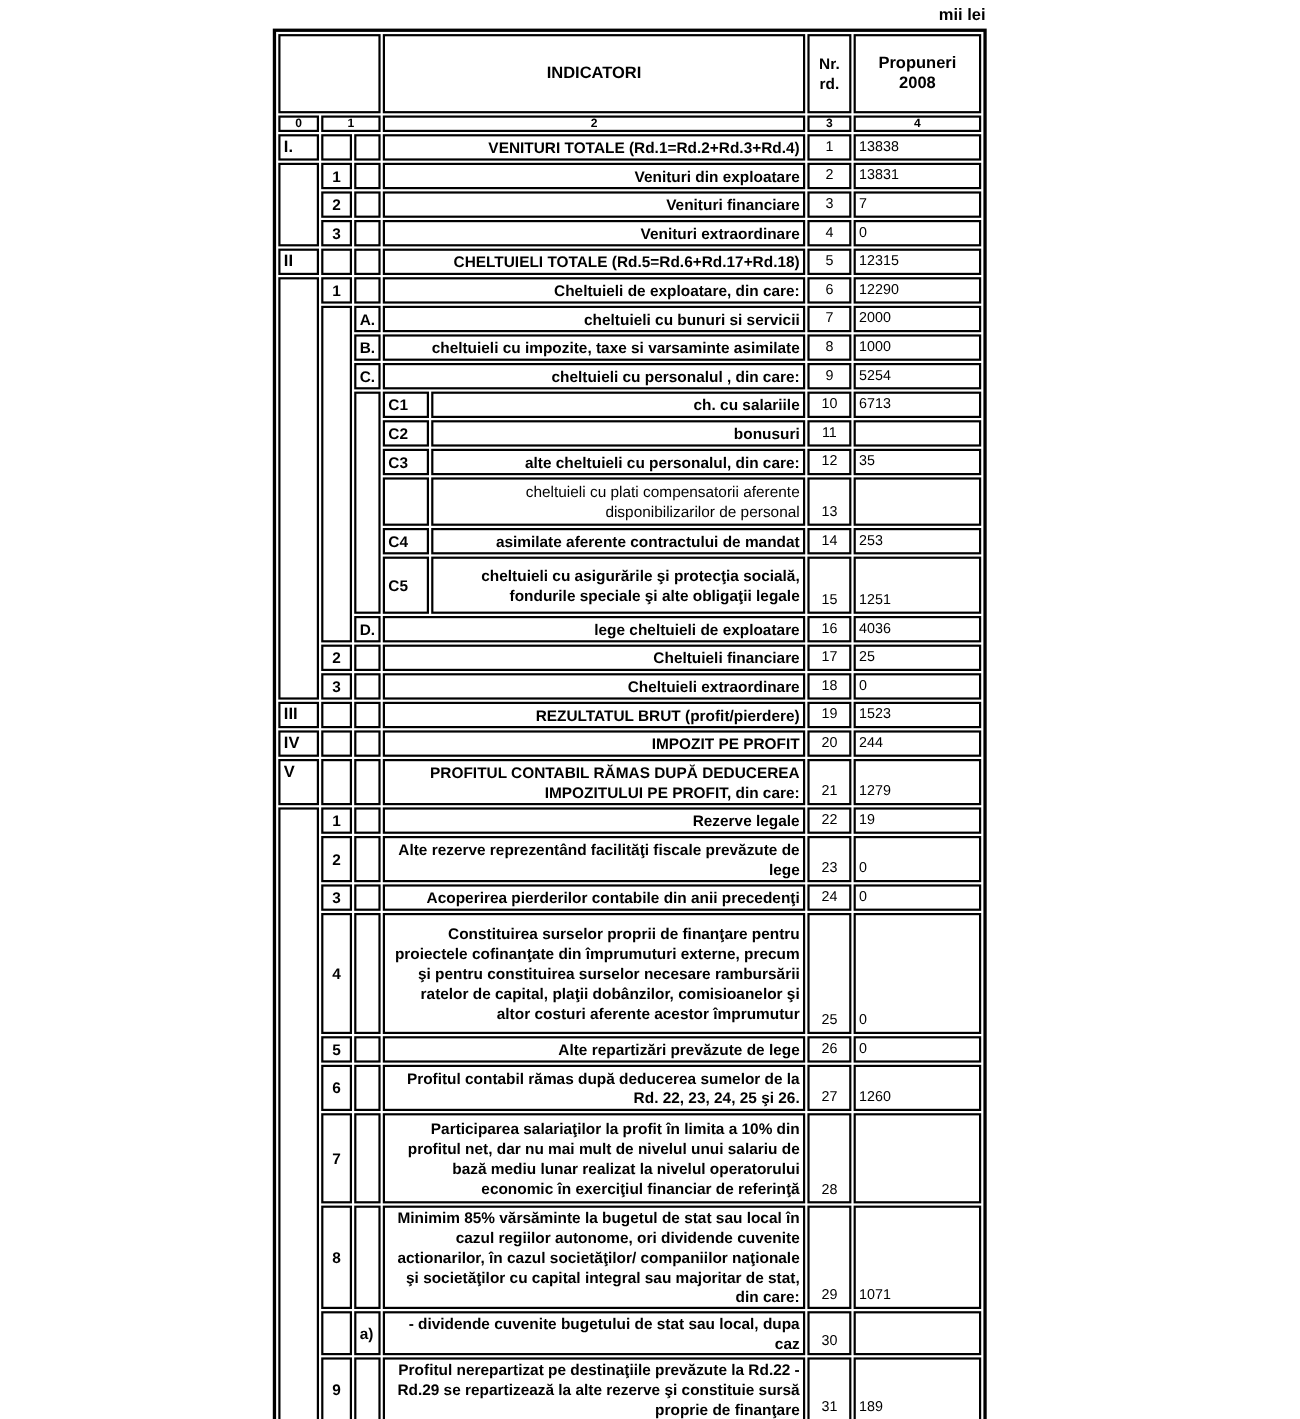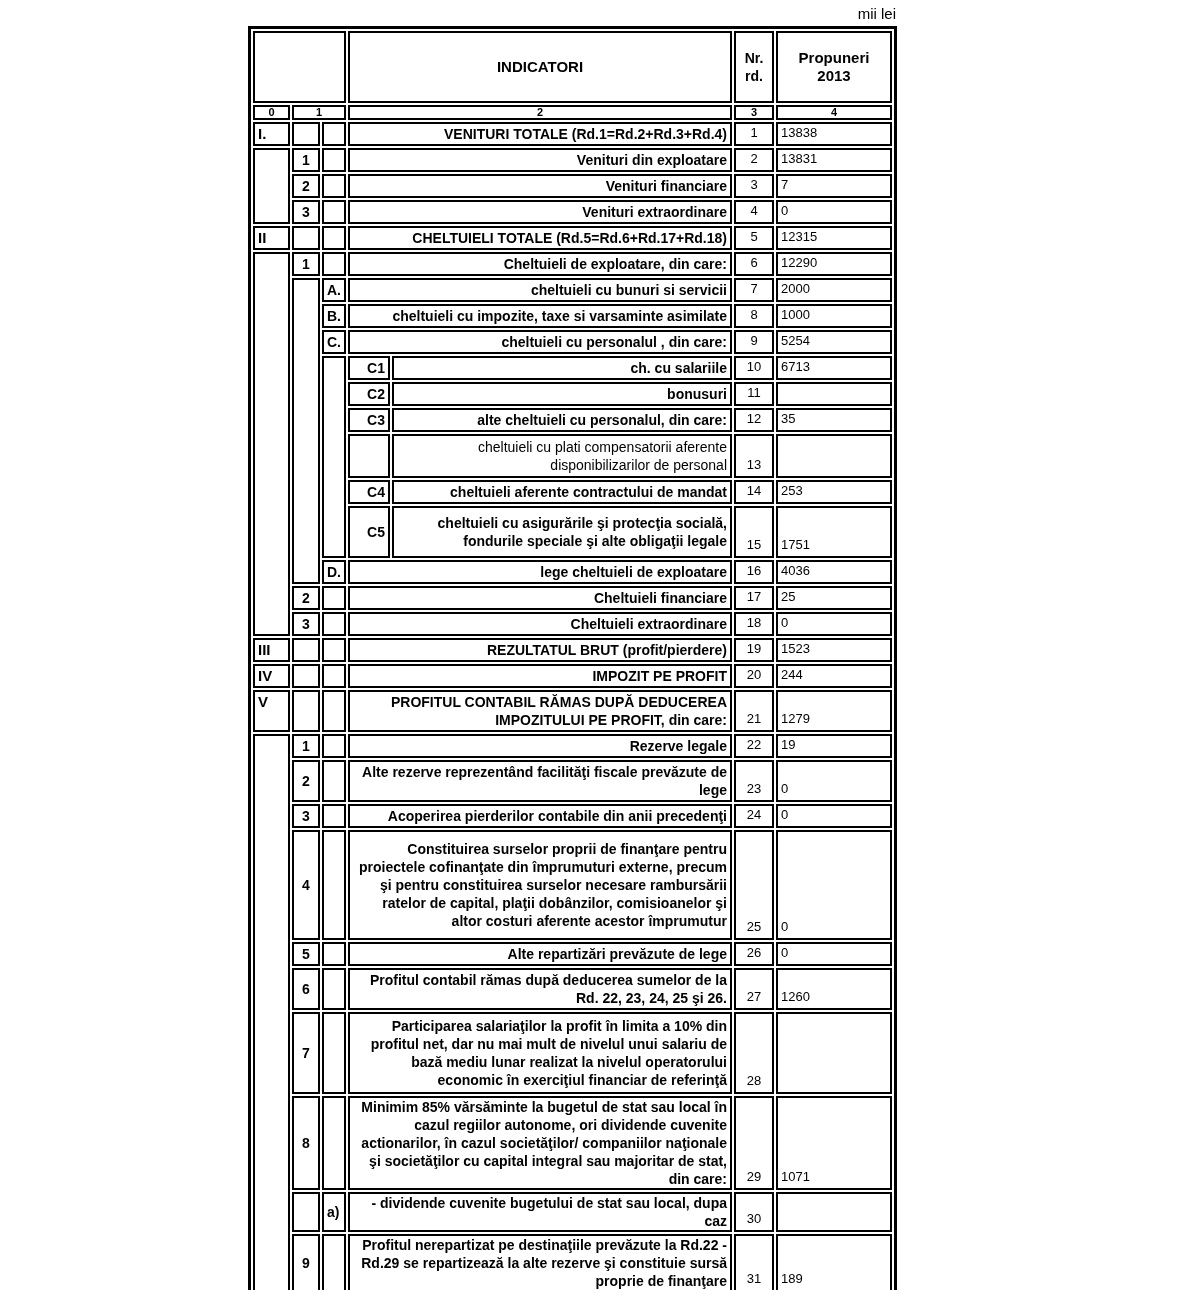--- a/index.html
+++ b/index.html
@@ -1,29 +1,29 @@
 <!DOCTYPE html>
 <html><head>
 <meta charset="utf-8">
 <style>
   html,body{margin:0;padding:0;background:#fff;}
   body{width:1182px;height:1290px;position:relative;color:#000;
        font-family:"Liberation Sans","DejaVu Sans",sans-serif;}
   .sheet{position:absolute;left:248px;top:4px;width:652px;}
-  .unit-label{text-align:right;font-weight:normal;font-size:15px;line-height:20px;
+  .unit-label{text-align:right;font-weight:bold;font-size:15px;line-height:20px;
               padding-right:4px;margin-bottom:2px;}
   table.budget{border-collapse:separate;border-spacing:2px;border:3px solid #000;
                background:#fff;table-layout:fixed;width:649px;}
   td{border:2px solid #000;padding:0 3px;font-size:14px;font-weight:bold;
      line-height:18px;overflow:hidden;word-wrap:break-word;}
   
   .c-roman {text-align:left;vertical-align:top;font-size:15px;padding-top:1px;}
   .c-num   {text-align:center;vertical-align:middle;}
   .c-letter{text-align:left;vertical-align:middle;}
-  .c-code  {text-align:right;vertical-align:middle;}
+  .c-code  {text-align:left;vertical-align:middle;}
   .c-text  {text-align:right;vertical-align:middle;}
   .c-nr    {text-align:center;vertical-align:bottom;font-weight:normal;
             font-size:13px;padding-bottom:2px;}
   .c-val   {text-align:left;vertical-align:bottom;font-weight:normal;
             font-size:13px;padding-bottom:2px;}
   .regular {font-weight:normal;}
   
   .h-ind {text-align:center;vertical-align:middle;font-size:15px;}
   .h-nr  {text-align:center;vertical-align:middle;font-size:14px;white-space:pre-line;}
   .h-prop{text-align:center;vertical-align:middle;font-size:15px;}
@@ -46,21 +46,21 @@
         <col style="width:40px">
       <col style="width:116px">
     </colgroup>
 
     <tbody>
         <tr style="height:72px">
       <td colspan="3"></td>
       <td colspan="2" class="h-ind">INDICATORI</td>
       <td class="h-nr">Nr.
 rd.</td>
-      <td class="h-prop">Propuneri  2013</td>
+      <td class="h-prop">Propuneri  2008</td>
     </tr>
 
     <tr style="height:14px">
       <td class="sh">0</td>
       <td class="sh" colspan="2">1</td>
       <td class="sh" colspan="2">2</td>
       <td class="sh">3</td>
       <td class="sh">4</td>
     </tr>
 
@@ -162,30 +162,30 @@
 
     <tr style="height:44px">
       <td class="c-code"></td>
       <td class="c-text regular">cheltuieli cu plati compensatorii aferente disponibilizarilor de personal</td>
       <td class="c-nr">13</td>
       <td class="c-val"></td>
     </tr>
 
     <tr style="height:22px">
       <td class="c-code">C4</td>
-      <td class="c-text">cheltuieli aferente contractului de mandat</td>
+      <td class="c-text">asimilate aferente contractului de mandat</td>
       <td class="c-nr">14</td>
       <td class="c-val">253</td>
     </tr>
 
     <tr style="height:52px">
       <td class="c-code">C5</td>
       <td class="c-text">cheltuieli cu asigurările şi protecţia socială, fondurile speciale şi alte obligaţii legale</td>
       <td class="c-nr">15</td>
-      <td class="c-val">1751</td>
+      <td class="c-val">1251</td>
     </tr>
 
     <tr style="height:21px">
       <td class="c-letter">D.</td>
       <td colspan="2" class="c-text">lege cheltuieli de exploatare</td>
       <td class="c-nr">16</td>
       <td class="c-val">4036</td>
     </tr>
 
     <tr style="height:22px">

